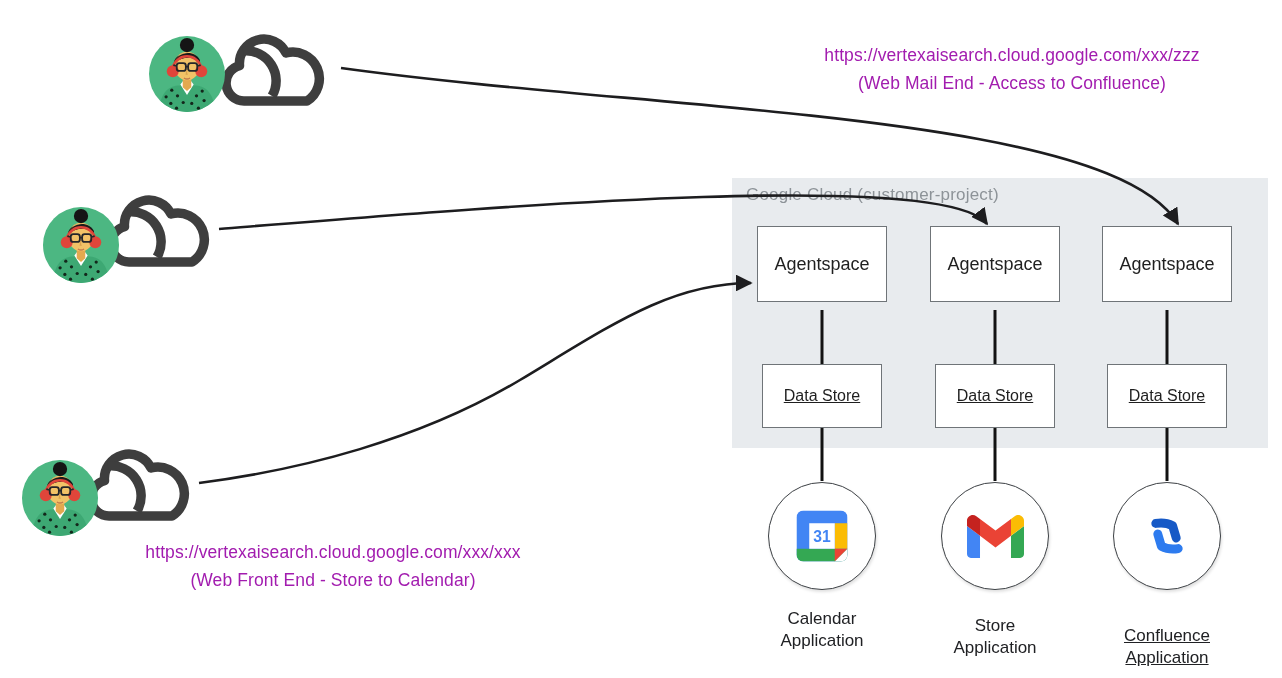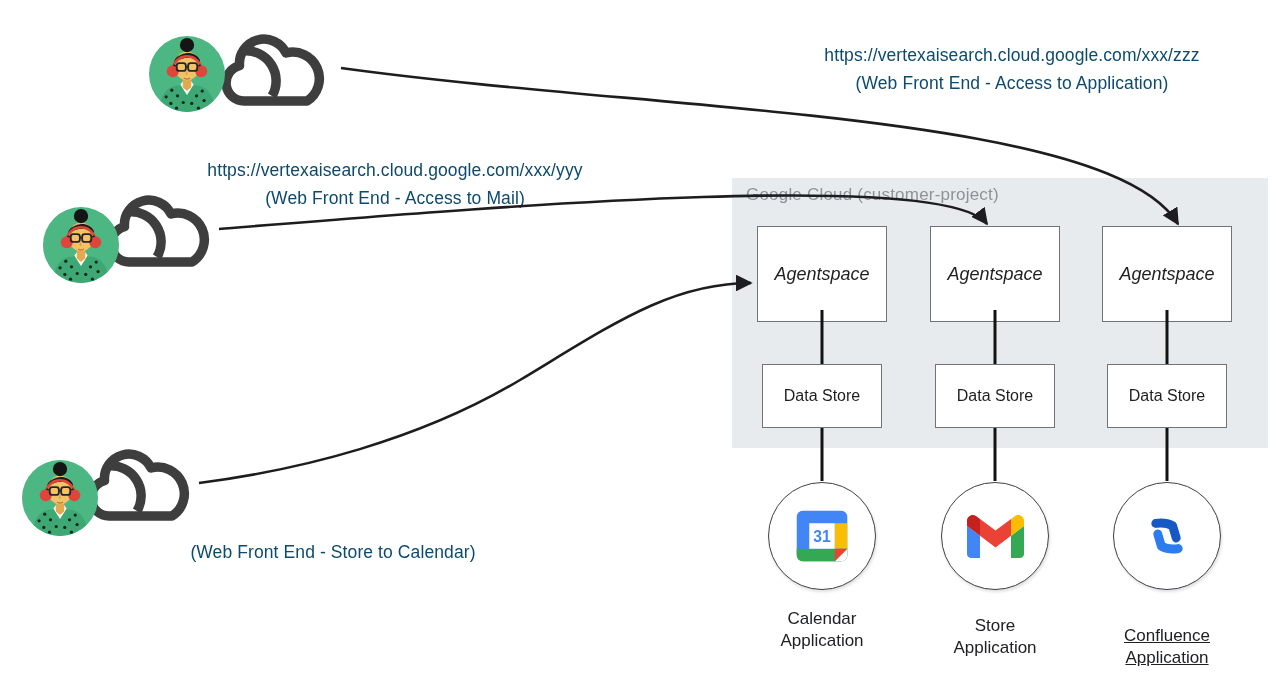--- a/index.html
+++ b/index.html
@@ -1,28 +1,28 @@
 <!DOCTYPE html>
 <html><head>
 <meta charset="utf-8">
 <style>
   html,body{margin:0;padding:0;background:#ffffff;}
   .canvas{
     position:relative;width:1282px;height:678px;background:#ffffff;overflow:hidden;
     font-family:"Liberation Sans",sans-serif;color:#1f1f1f;
   }
   
-  .urlblock{position:absolute;width:520px;text-align:center;font-size:17.5px;line-height:28px;color:#0c4a6e;letter-spacing:.1px;}
+  .urlblock{position:absolute;width:520px;text-align:center;font-size:17.5px;line-height:28px;color:#a21caf;letter-spacing:.1px;}
   
   .panel{position:absolute;left:732px;top:178px;width:536px;height:270px;background:#e8ebee;}
   .panel-title{position:absolute;left:746px;top:185px;font-size:17px;color:#8d9398;letter-spacing:.2px;}
   
   .box{position:absolute;background:#ffffff;border:1.6px solid #6f7478;display:flex;align-items:center;justify-content:center;box-sizing:border-box;}
-  .agent{width:130px;height:96px;top:226px;font-style:italic;font-size:18px;}
-  .store{width:120px;height:64px;top:364px;font-size:16px;}
+  .agent{width:130px;height:76px;top:226px;font-size:18px;}
+  .store{width:120px;height:64px;top:364px;font-size:16px;text-decoration:underline;}
   
   .app-circle{position:absolute;top:482px;width:108px;height:108px;border-radius:50%;background:#ffffff;border:1.6px solid #3d4145;box-sizing:border-box;display:flex;align-items:center;justify-content:center;box-shadow:1px 2px 3px rgba(0,0,0,0.12);}
   .app-label{position:absolute;width:160px;text-align:center;font-size:17px;line-height:22px;color:#202124;}
   
   .avatar{position:absolute;width:76px;height:76px;z-index:4;}
   .cloudicon{position:absolute;width:124px;height:84px;z-index:3;}
   
   .overlay{position:absolute;left:0;top:0;width:1282px;height:678px;z-index:5;pointer-events:none;}
   .hiddendefs{position:absolute;width:0;height:0;overflow:hidden;}
 </style>
@@ -160,41 +160,38 @@
   </div>
 
   <svg class="cloudicon" style="left:213px;top:26px;">
       <use href="#sym-cloud"></use>
     </svg>
   <svg class="avatar" style="left:149px;top:36px;">
       <use href="#sym-avatar"></use>
     </svg>
   <div class="urlblock" style="left:752px;top:41px;">
     <div>https://vertexaisearch.cloud.google.com/xxx/zzz</div>
-    <div>(Web Front End - Access to Application)</div>
+    <div>(Web Mail End - Access to Confluence)</div>
   </div>
 
   <svg class="cloudicon" style="left:98px;top:187px;">
       <use href="#sym-cloud"></use>
     </svg>
   <svg class="avatar" style="left:43px;top:207px;">
       <use href="#sym-avatar"></use>
     </svg>
-  <div class="urlblock" style="left:135px;top:156px;">
-    <div>https://vertexaisearch.cloud.google.com/xxx/yyy</div>
-    <div>(Web Front End - Access to Mail)</div>
-  </div>
 
   <svg class="cloudicon" style="left:78px;top:441px;">
       <use href="#sym-cloud"></use>
     </svg>
   <svg class="avatar" style="left:22px;top:460px;">
       <use href="#sym-avatar"></use>
     </svg>
   <div class="urlblock" style="left:73px;top:538px;">
+    <div>https://vertexaisearch.cloud.google.com/xxx/xxx</div>
     <div>(Web Front End - Store to Calendar)</div>
   </div>
 
   <svg class="overlay" viewBox="0 0 1282 678">
     <defs>
       <marker id="ah" viewBox="0 0 10 10" refX="9" refY="5" markerWidth="6.5" markerHeight="6.5" orient="auto-start-reverse">
         <path d="M0 0 L10 5 L0 10 Z" fill="#1d1d1f"></path>
       </marker>
     </defs>
     <g fill="none" stroke="#1d1d1f" stroke-width="2.6">

